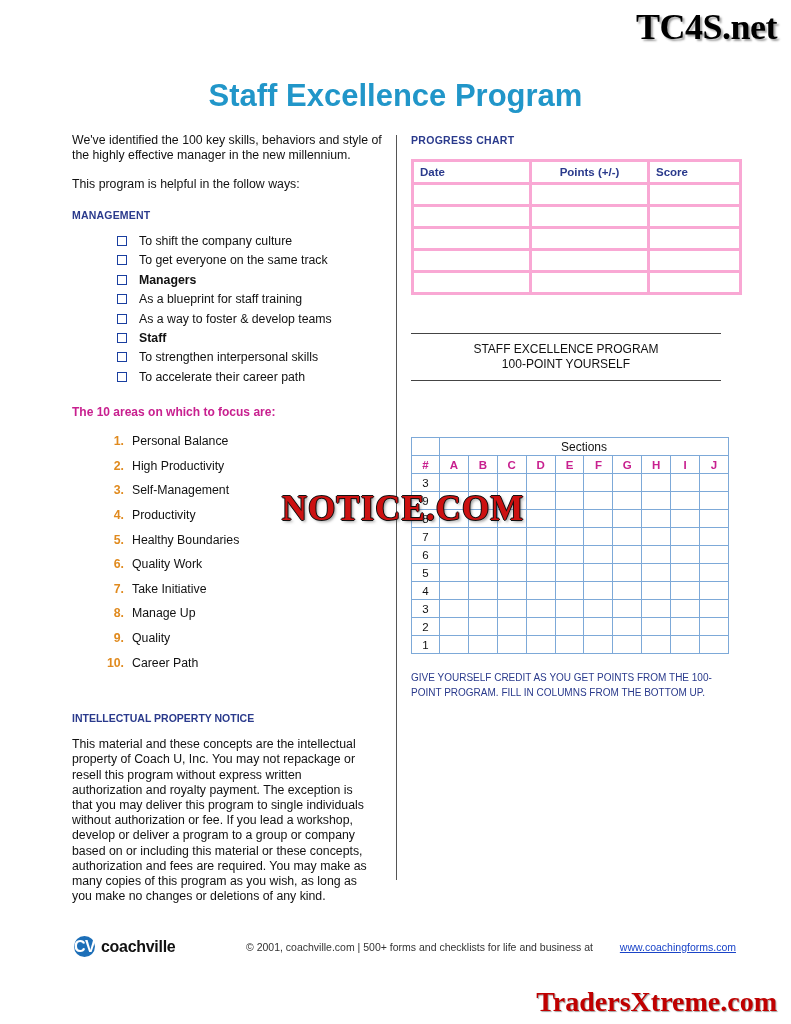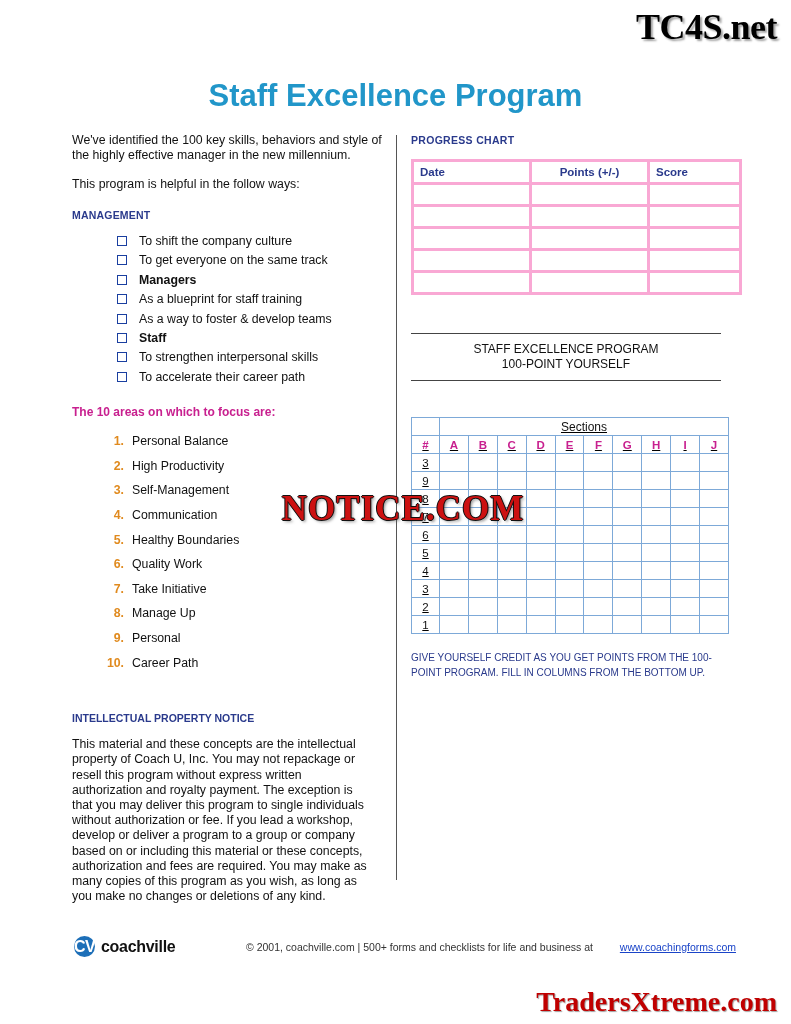--- a/index.html
+++ b/index.html
@@ -222,25 +222,24 @@
     border-top: 1px solid #444;
     border-bottom: 1px solid #444;
     padding: 8px 0 8px 0;
     text-align: center;
     font-size: 12px;
     color: #111;
     line-height: 15px;
   }
 
   table.grid {
-    margin-top: 36px;
+    margin-top: 56px;
     border-collapse: collapse;
     width: 318px;
     table-layout: fixed;
-    text-decoration: underline;
   }
   table.grid td, table.grid th {
     border: 1px solid #7da9d8;
     height: 17px;
     font-size: 11.5px;
     text-align: center;
     padding: 0;
     color: #111;
   }
   table.grid .sections-head {
@@ -345,26 +344,26 @@
       <li><span class="box"></span><span>To strengthen interpersonal skills</span></li>
       <li><span class="box"></span><span>To accelerate their career path</span></li>
     </ul>
 
     <div class="focus-head">The 10 areas on which to focus are:</div>
 
     <ol class="areas">
       <li><span>Personal Balance</span></li>
       <li><span>High Productivity</span></li>
       <li><span>Self-Management</span></li>
-      <li><span>Communication</span></li>
+      <li><span>Productivity</span></li>
       <li><span>Healthy Boundaries</span></li>
       <li><span>Quality Work</span></li>
       <li><span>Take Initiative</span></li>
       <li><span>Manage Up</span></li>
-      <li><span>Personal</span></li>
+      <li><span>Quality</span></li>
       <li><span>Career Path</span></li>
     </ol>
 
     <div class="ip-head">
       <span class="sc">INTELLECTUAL PROPERTY NOTICE</span>
     </div>
     <p class="ip-body">This material and these concepts are the intellectual property of Coach U, Inc. You may not repackage or resell this program without express written authorization and royalty payment. The exception is that you may deliver this program to single individuals without authorization or fee. If you lead a workshop, develop or deliver a program to a group or company based on or including this material or these concepts, authorization and fees are required. You may make as many copies of this program as you wish, as long as you make no changes or deletions of any kind.</p>
   </div>
 
   <div class="col-right">

